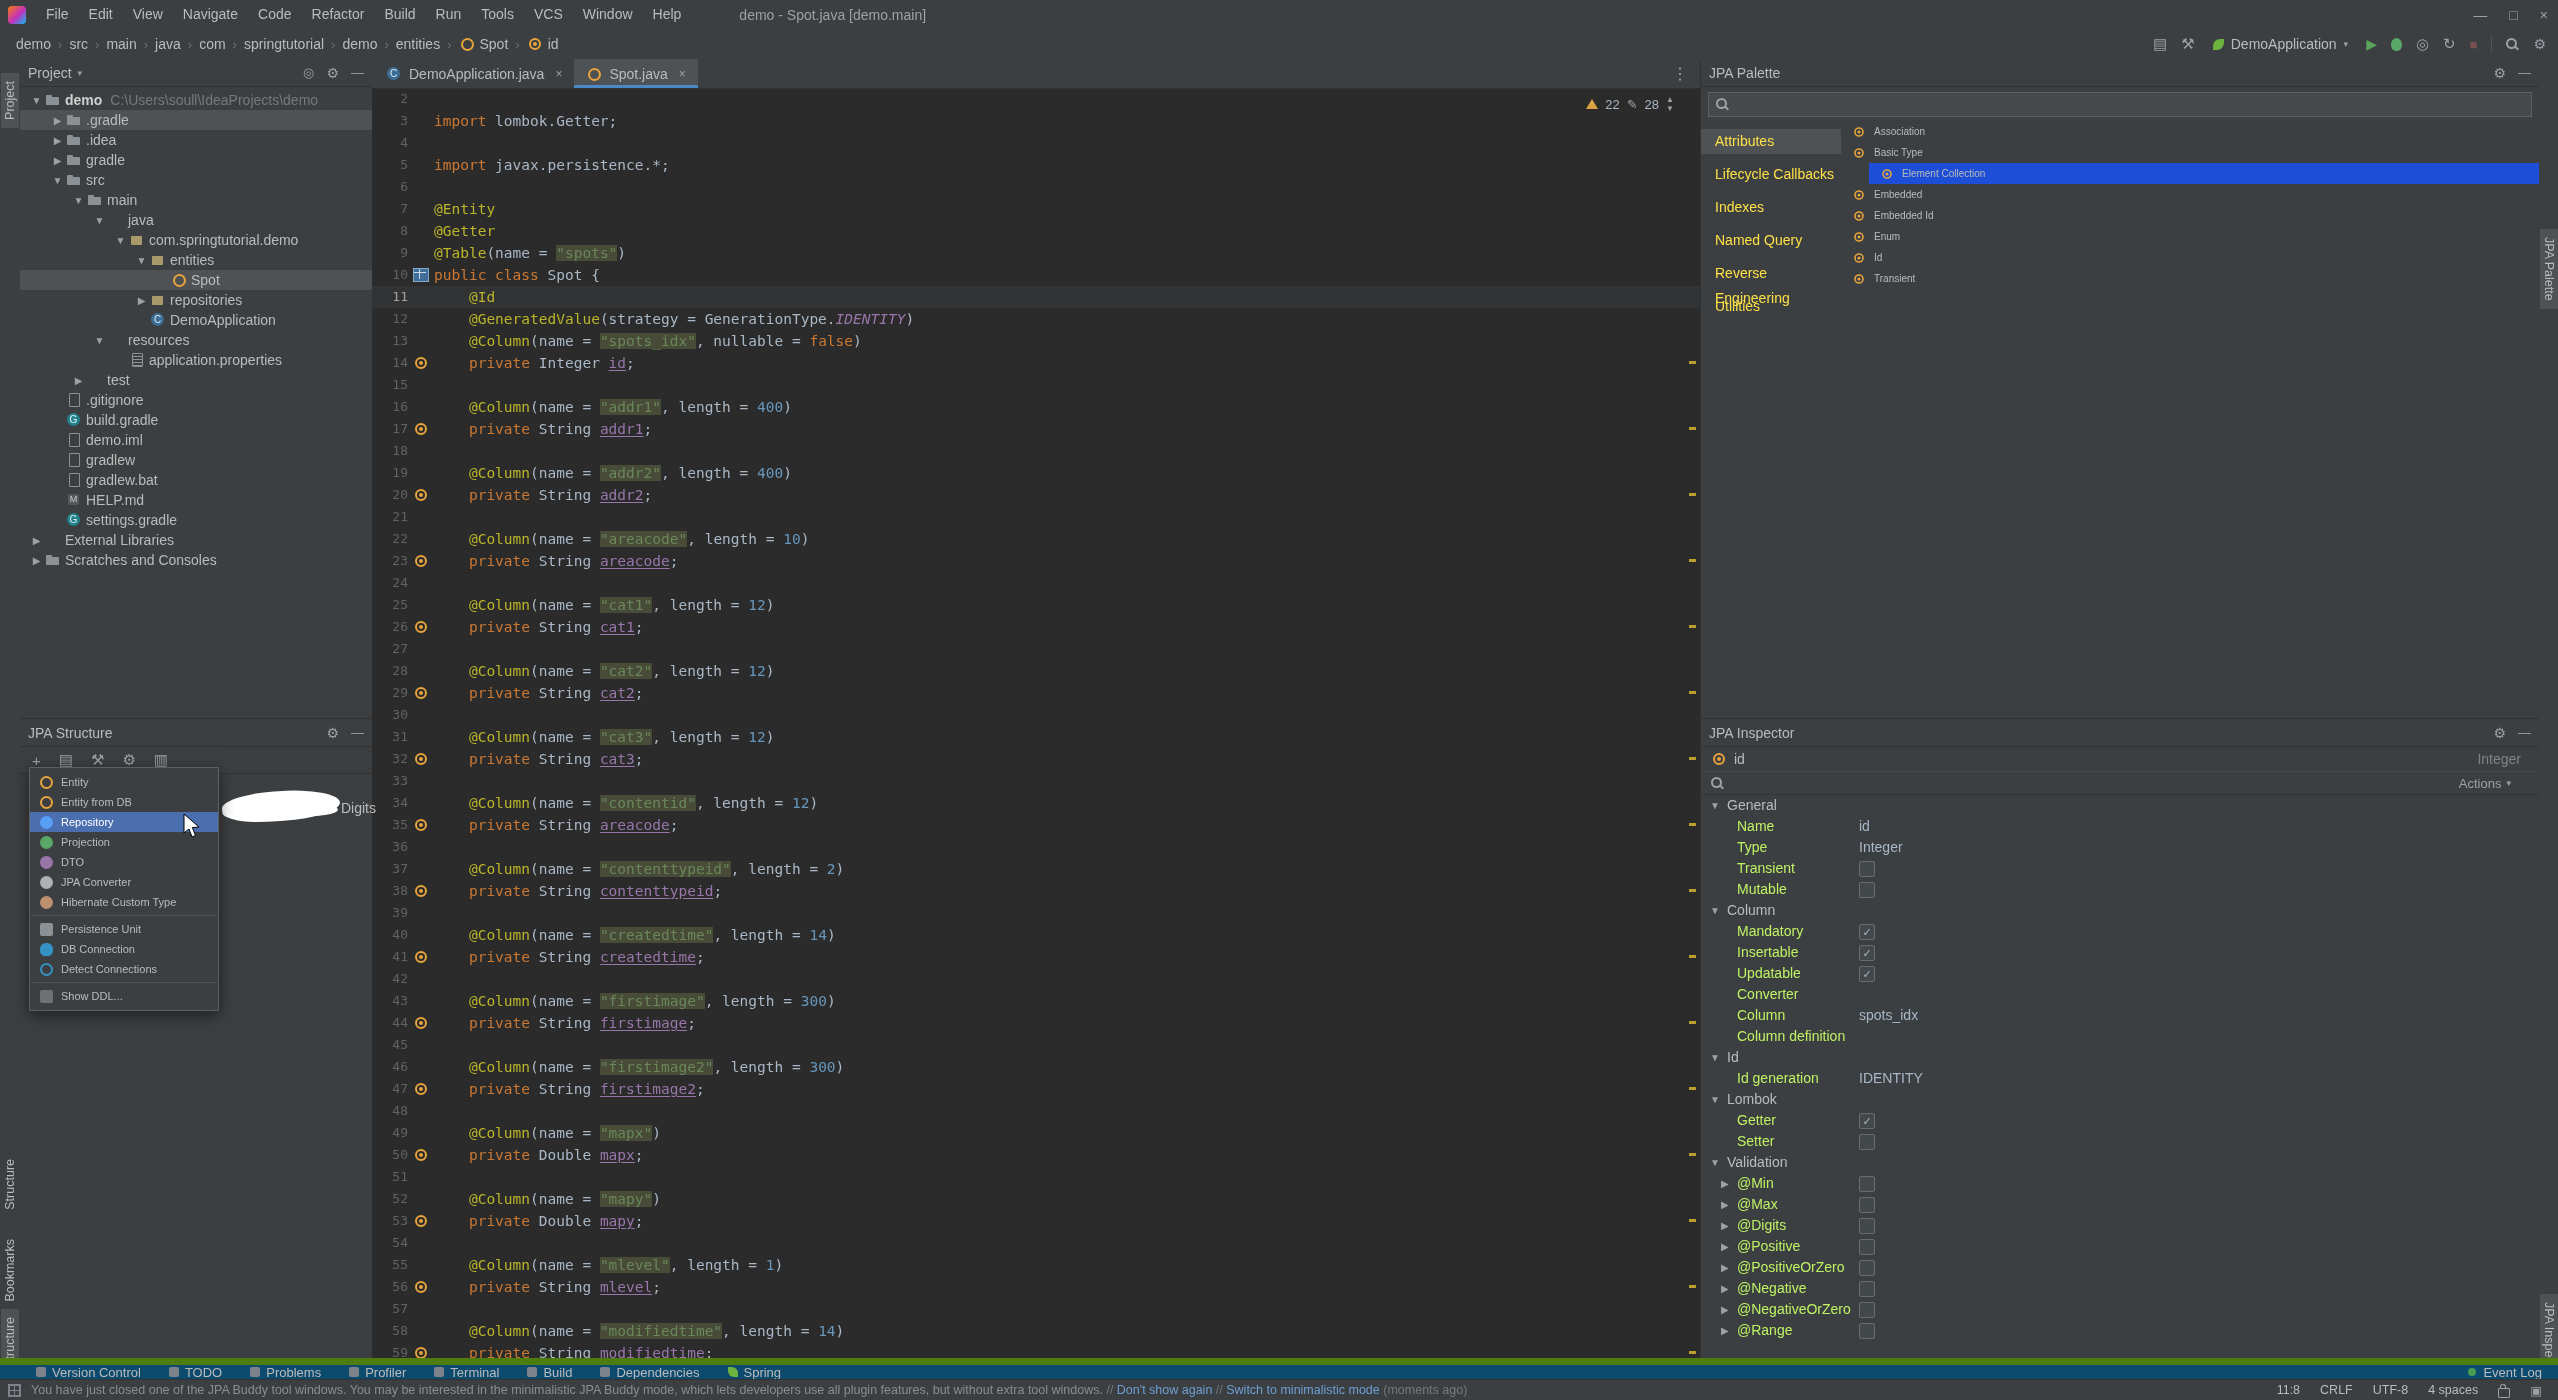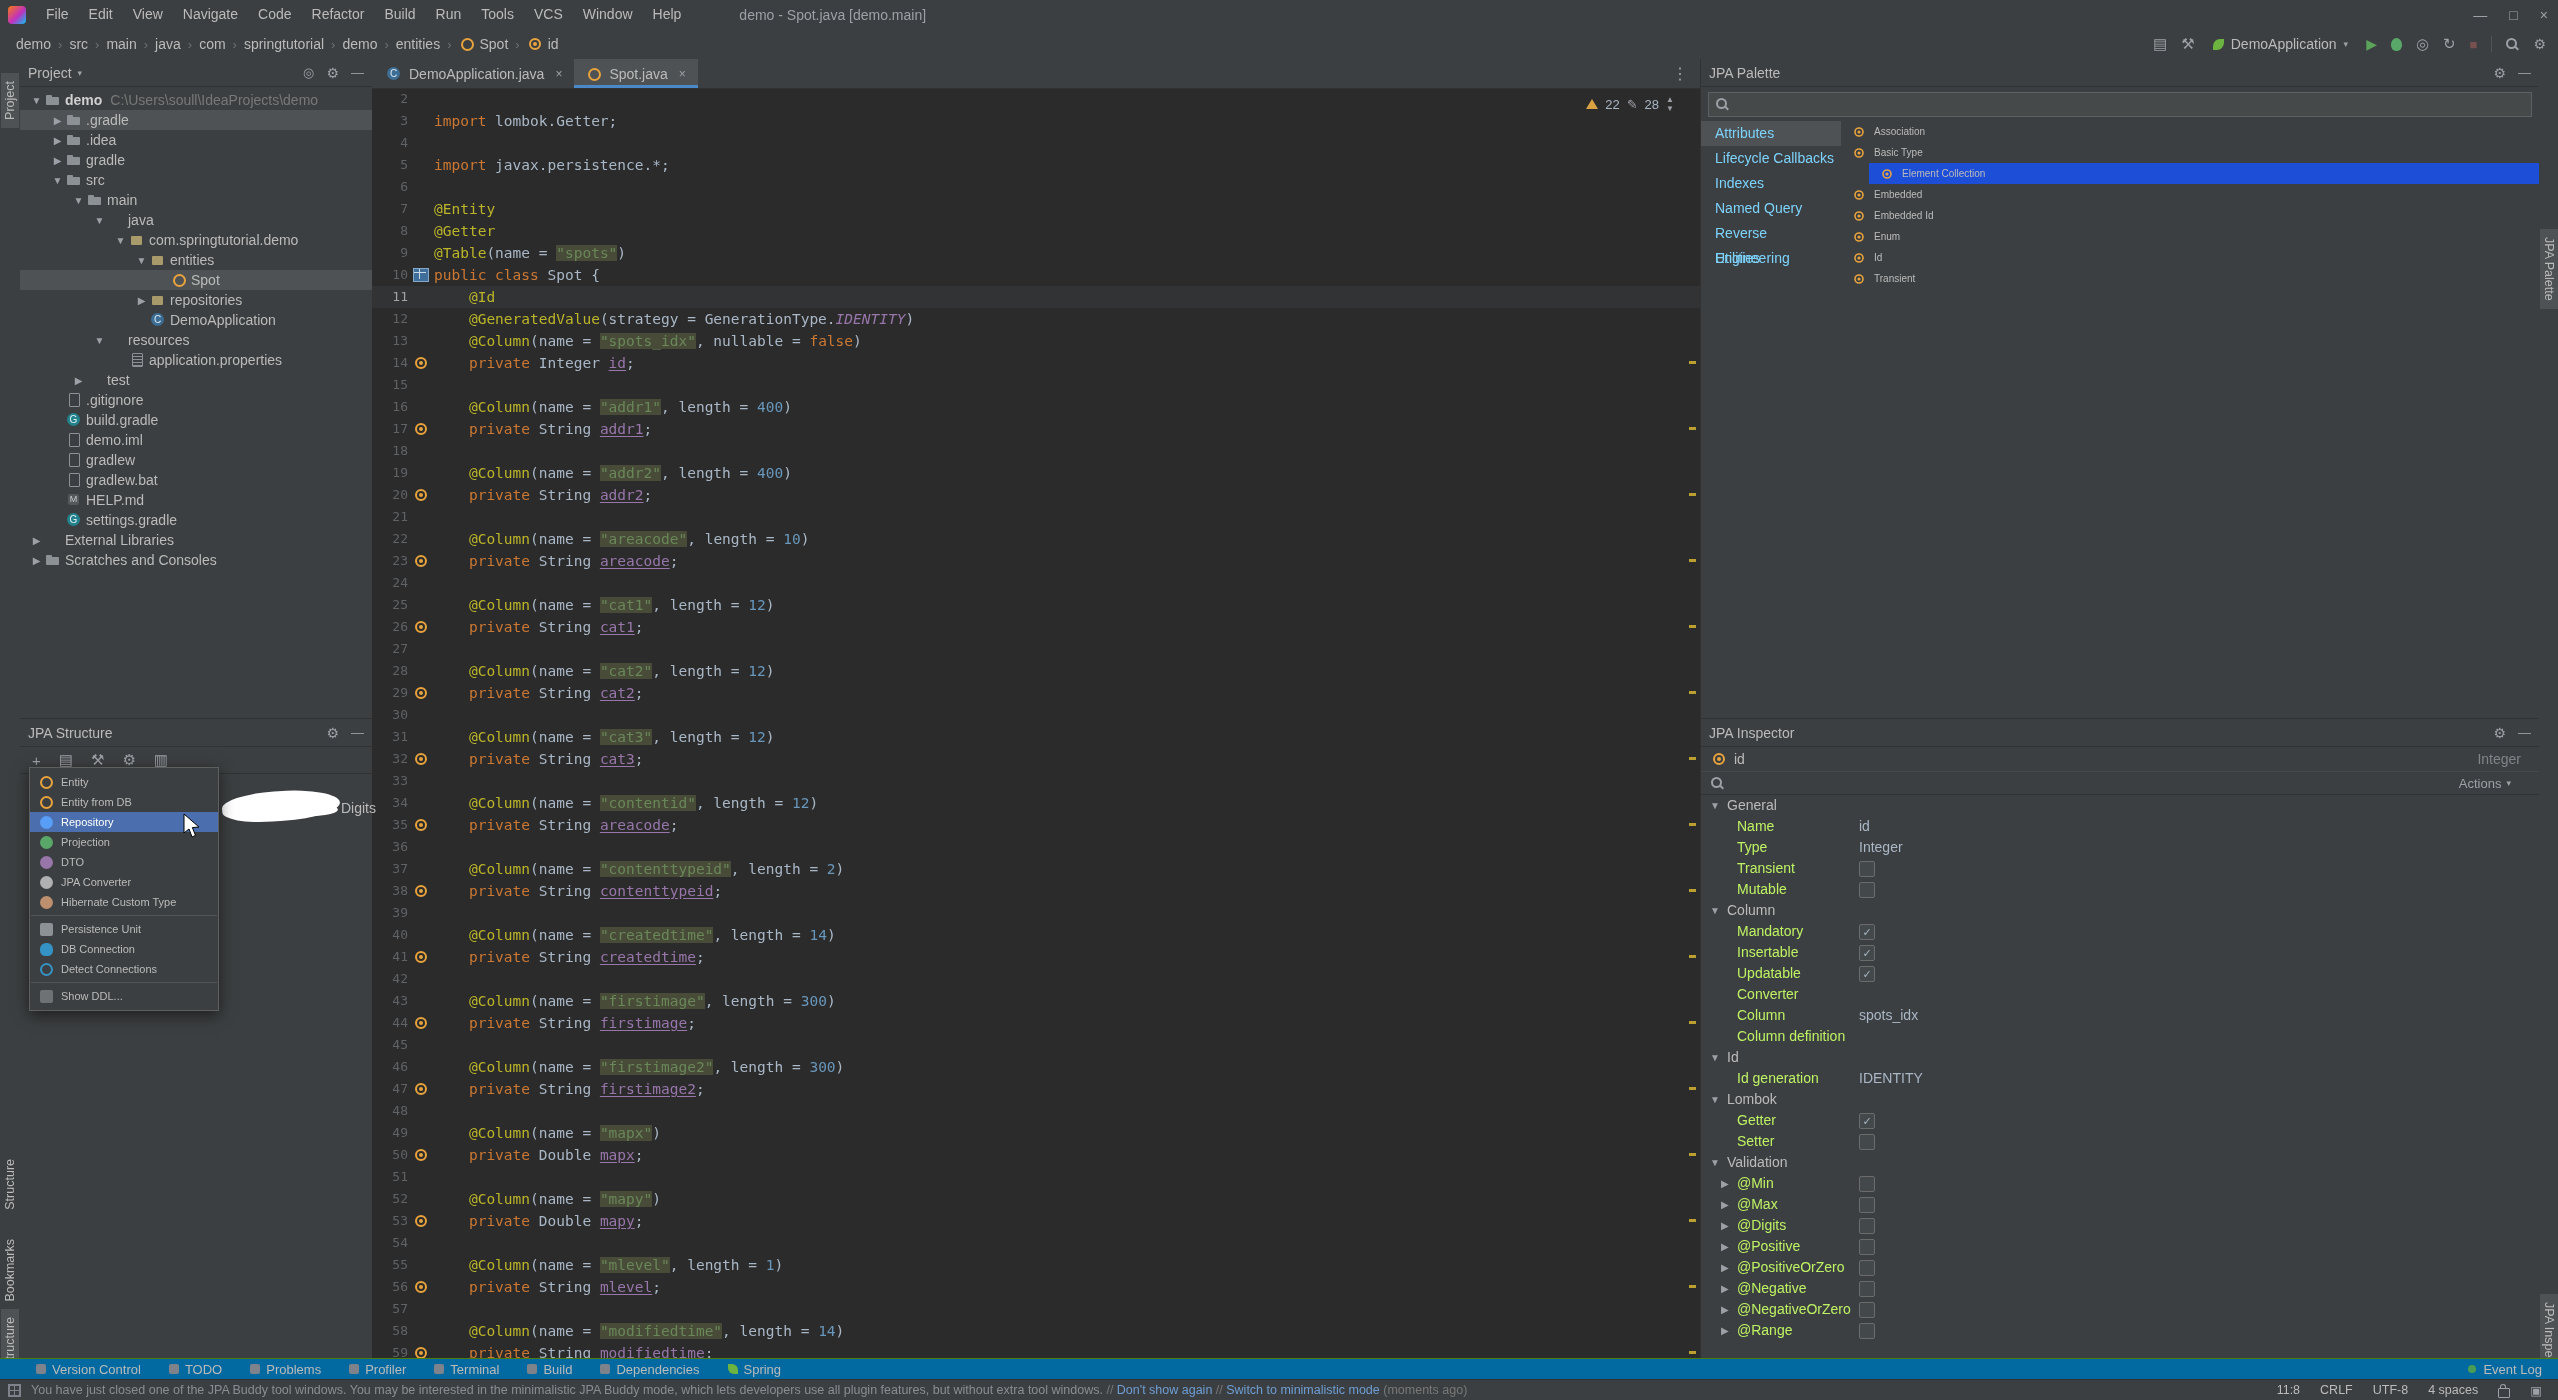--- a/index.html
+++ b/index.html
@@ -115,41 +115,41 @@
   .t-d{color:#A9B7C6;}
   #inspections{position:absolute;right:26px;top:36px;display:flex;align-items:center;gap:7px;z-index:6;font-size:13px;color:#A9B7C6;}
   .warn-tri{width:0;height:0;border-left:6px solid transparent;border-right:6px solid transparent;border-bottom:10px solid #D9A343;}
   .pencil{color:#9DA0A6;font-size:13px;}
   .updn{color:#9DA0A6;font-size:8px;line-height:9px;text-align:center;}
   .stripe-tick{position:absolute;right:4px;width:7px;height:3px;background:#BCA02F;z-index:6;}
   
   #palette{left:1700px;top:59px;width:838px;height:659px;background:#3C3F41;border-left:1px solid #323232;overflow:hidden;}
   #pal-search{margin:5px 7px 0 7px;height:23px;background:#45494A;border:1px solid #5E6163;display:flex;align-items:center;gap:6px;padding:0 7px;}
   #pal-cats{position:absolute;left:0;top:62px;width:140px;}
-  .pcat{height:25px;line-height:25px;padding-left:14px;font-size:14px;color:#7dd3fc;}
+  .pcat{height:25px;line-height:25px;padding-left:14px;font-size:14px;color:#fde047;margin-top:8px;}
   #pal-items{position:absolute;left:140px;top:62px;right:0;}
   .pitem{height:21px;display:flex;align-items:center;gap:7px;padding-left:10px;font-size:10px;color:#BBBBBB;}
   .pitem .ic{transform:scale(.8);}
   
   #inspector{left:1700px;top:718px;width:838px;height:640px;background:#3C3F41;border-left:1px solid #323232;border-top:1px solid #323232;overflow:hidden;}
   #insp-target{height:24px;display:flex;align-items:center;gap:7px;padding:0 10px;font-size:14px;border-bottom:1px solid #45484A;}
   #insp-target .type{margin-left:auto;color:#808488;padding-right:8px;}
   #insp-filter{height:22px;display:flex;align-items:center;gap:8px;padding:0 10px;border-bottom:1px solid #323232;color:#9DA0A6;font-size:13px;}
   #insp-filter .actions{margin-left:auto;padding-right:18px;display:flex;gap:5px;align-items:center;}
   #insp-rows{position:absolute;left:0;top:76px;right:0;}
   .ir{position:relative;height:21px;line-height:21px;font-size:14px;color:#BBBBBB;}
   .ir .schev{position:absolute;left:9px;color:#9DA0A6;font-size:10px;}
   .ir.section .lbl{position:absolute;left:26px;}
   .ir.prop .lbl,.ir.check .lbl{position:absolute;left:36px;color:#bef264;}
   .ir .echev{position:absolute;left:20px;color:#9DA0A6;font-size:10px;}
   .ir.exp .lbl{left:36px;}
   .ir .val{position:absolute;left:158px;color:#A9B7C6;}
   .cb{position:absolute;left:158px;top:3px;width:14px;height:14px;background:#43494A;border:1px solid #6B6B6B;border-radius:2px;font-size:11px;line-height:14px;text-align:center;color:#A9B7C6;}
   
-  #bottom-toolbar{left:0;top:1358px;width:2558px;height:21px;background:#0369a1;border-top:1px solid #4d7c0f;display:flex;align-items:center;padding-left:36px;gap:28px;font-size:13px;color:#BBBBBB;box-sizing:border-box;}
+  #bottom-toolbar{left:0;top:1358px;width:2558px;height:21px;background:#0c4a6e;border-top:7px solid #4d7c0f;display:flex;align-items:center;padding-left:36px;gap:28px;font-size:13px;color:#BBBBBB;box-sizing:border-box;}
   .bitem{display:flex;align-items:center;gap:6px;}
   .bic{width:10px;height:10px;background:#7E828A;border-radius:2px;flex:none;}
   .bic.leaf-g{background:#6DB33F;border-radius:0 60% 0 60%;}
   #event-log{margin-left:auto;margin-right:16px;display:flex;align-items:center;gap:7px;}
   .gdot{width:8px;height:8px;border-radius:50%;background:#499C54;}
   #statusbar{left:0;top:1379px;width:2558px;height:21px;background:#3C3F41;border-top:1px solid #323232;display:flex;align-items:center;font-size:12.5px;box-sizing:border-box;}
   #sb-grid{width:11px;height:11px;margin:0 10px 0 8px;background:linear-gradient(#7E828A 0 1px,transparent 1px) 0 0/100% 5px,linear-gradient(90deg,#7E828A 0 1px,transparent 1px) 0 0/5px 100%;border:1px solid #7E828A;flex:none;}
   #sb-msg{color:#8A8D91;white-space:nowrap;overflow:hidden;}
   #sb-msg .lnk{color:#6E9ED4;}
   #sb-msg .dim{color:#787878;}

